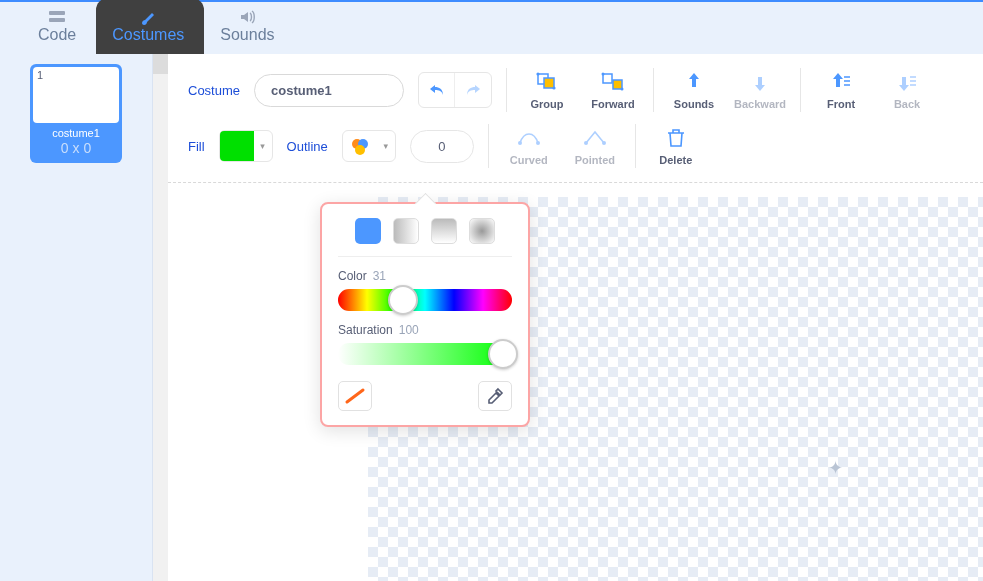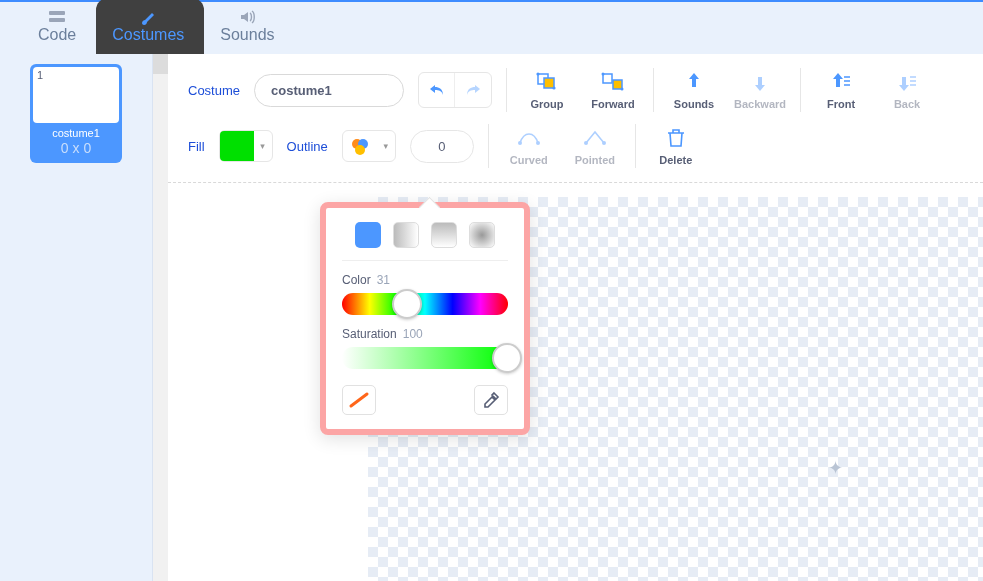--- a/index.html
+++ b/index.html
@@ -39,21 +39,21 @@
 .swatch-color { width: 34px; height: 30px; border-radius: 4px 0 0 4px; }
 .swatch-arrow { width: 18px; height: 30px; display: flex; align-items: center; justify-content: center; color: #999; font-size: 9px; }
 .outline-sw { display:flex; align-items:center; border:1px solid #e6e6e6; border-radius:6px; }
 .outline-color { width:34px; height:30px; display:flex; align-items:center; justify-content:center; }
 
 .divider { height: 0; border-top: 1px dashed #d9d9d9; margin: 0 0 0 0; }
 
 .canvas { flex: 1; margin: 14px 0 0 200px; background-color: #fff; background-image: linear-gradient(45deg,#e6ecf5 25%,transparent 25%),linear-gradient(-45deg,#e6ecf5 25%,transparent 25%),linear-gradient(45deg,transparent 75%,#e6ecf5 75%),linear-gradient(-45deg,transparent 75%,#e6ecf5 75%); background-size: 20px 20px; background-position: 0 0,0 10px,10px -10px,-10px 0; position: relative; }
 .canvas-crosshair { position:absolute; top:260px; right:140px; color:#b9c4d4; font-size:18px; }
 
-.colorpop { position: absolute; top: 148px; left: 152px; width: 210px; background: #fff; border: 6px solid #fca5a5; border-radius: 8px; box-shadow: 0 4px 18px rgba(0,0,0,.12); padding: 14px 16px 14px; }
+.colorpop { position: absolute; top: 148px; left: 152px; width: 210px; background: #fff; border: 2px solid #fca5a5; border-radius: 8px; box-shadow: 0 4px 18px rgba(0,0,0,.12); padding: 14px 16px 14px; }
 .colorpop::before { content:""; position:absolute; top:-8px; left:96px; width:14px; height:14px; background:#fff; border-left:1px solid #e1e1e1; border-top:1px solid #e1e1e1; transform:rotate(45deg); }
 .mode-row { display:flex; justify-content:center; gap:12px; padding-bottom:12px; border-bottom:1px solid #eee; }
 .mode-chip { width:26px; height:26px; border-radius:5px; }
 .mode-chip.solid { background:#4c97ff; }
 .mode-chip.g1 { background:linear-gradient(to right,#bbb,#fff); border:1px solid #ddd; }
 .mode-chip.g2 { background:linear-gradient(to bottom,#bbb,#fff); border:1px solid #ddd; }
 .mode-chip.g3 { background:radial-gradient(circle,#999,#fff); border:1px solid #ddd; }
 .slider-block { margin-top: 12px; }
 .slider-lbl { font-size: 12px; color: #575e75; margin-bottom: 6px; }
 .slider-lbl .val { color: #9aa5b8; margin-left: 6px; }

